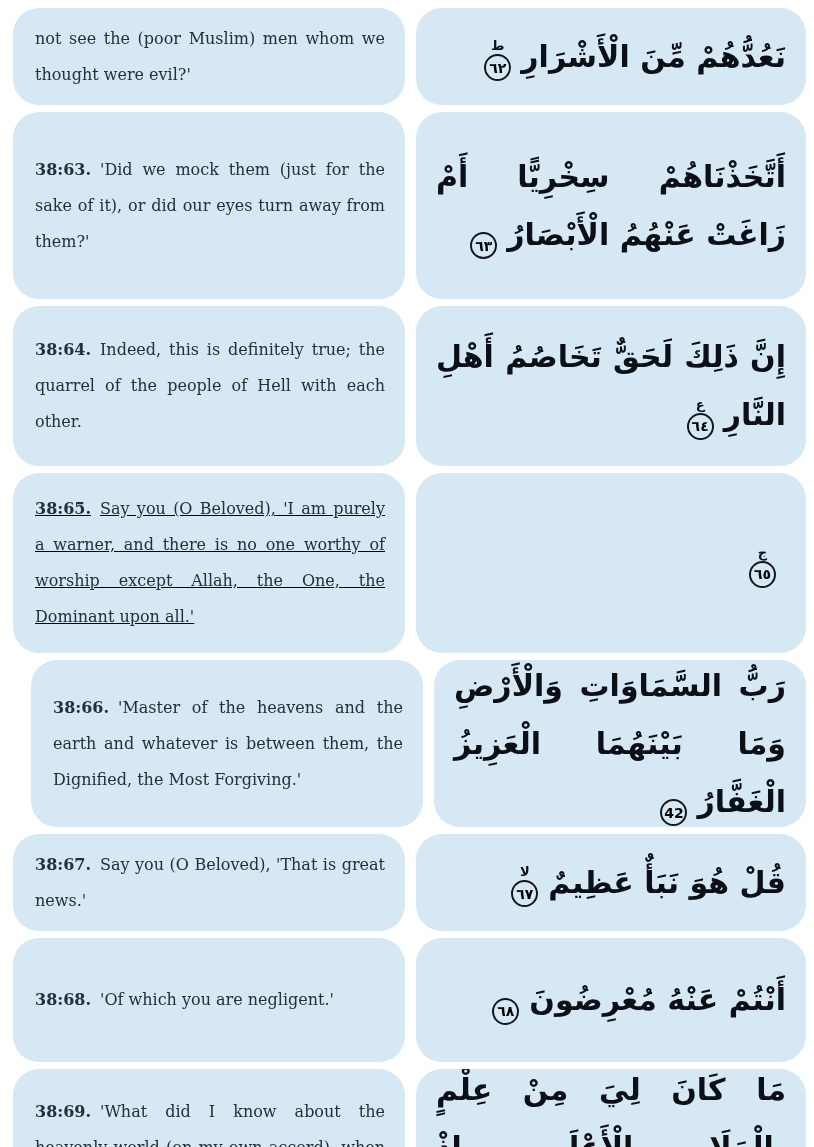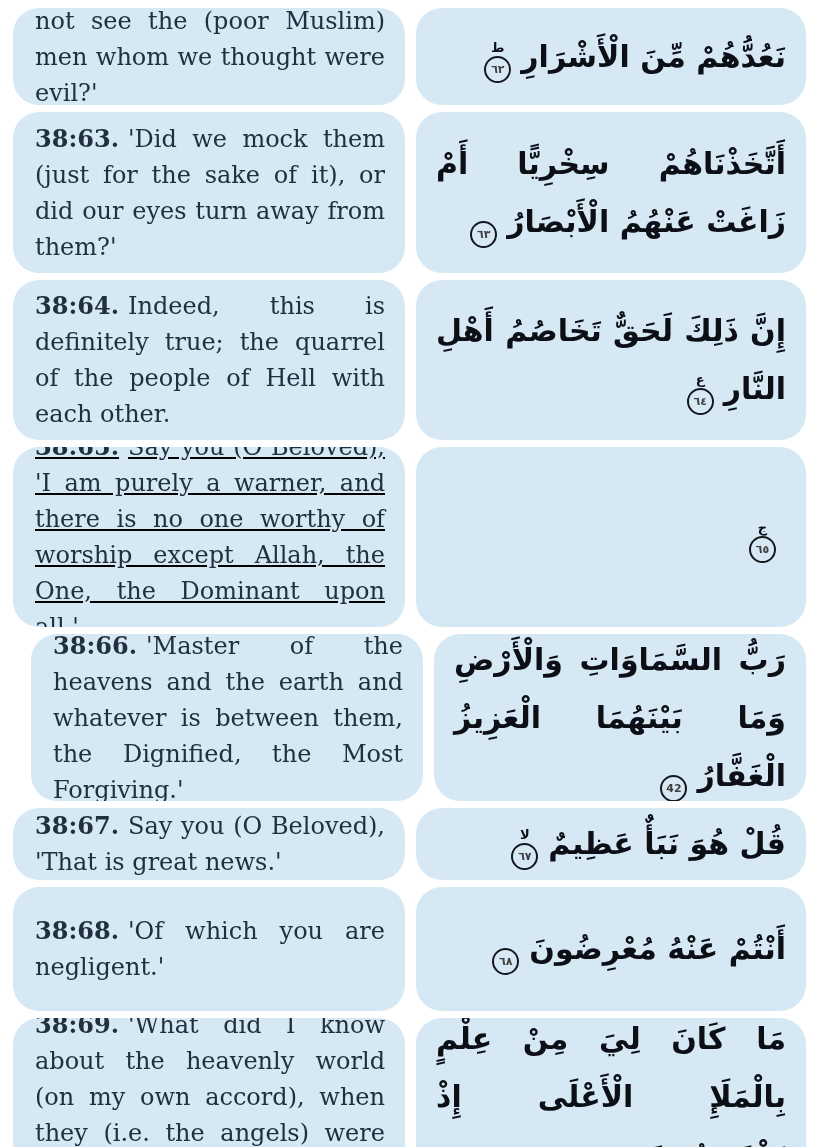--- a/index.html
+++ b/index.html
@@ -11,45 +11,45 @@
     height: 1147px;
     padding: 8px 8px 4px 13px;
     display: flex;
     flex-direction: column;
     gap: 7px;
     background: #ffffff;
   }
 
   .row { display: flex; gap: 11px; flex: none; }
   .row:nth-child(1) { height: 97px; }
-  .row:nth-child(2) { height: 161px; }
+  .row:nth-child(2) { height: 187px; }
   .row:nth-child(3) { height: 160px; }
   .row:nth-child(4) { height: 180px; text-decoration: underline; }
   .row:nth-child(5) { height: 167px; margin-left: 18px; }
-  .row:nth-child(6) { height: 72px; }
+  .row:nth-child(6) { height: 97px; }
   .row:nth-child(7) { height: 124px; }
   .row:nth-child(8) { height: 158px; }
 
   .box {
     background: #d6e8f4;
     border-radius: 26px;
     display: flex;
     align-items: center;
     box-sizing: border-box;
     overflow: hidden;
   }
   .en-box { width: 392px; flex: none; }
   .ar-box { flex: 1; }
 
   .en {
     margin: 0;
     width: 100%;
     box-sizing: border-box;
     padding: 0 20px 0 22px;
-    font-size: 24px;
+    font-size: 16px;
     line-height: 36px;
     color: #20303f;
     text-align: justify;
   }
   .vnum { font-weight: bold; margin-right: 9px; }
   .vnum:empty { display: none; }
 
   .ar {
     margin: 0;
     width: 100%;
@@ -83,24 +83,24 @@
   .pause-mark:empty { display: none; }
   .ayah-circle {
     display: flex;
     width: 27px;
     height: 27px;
     box-sizing: border-box;
     border: 2px solid #14181d;
     border-radius: 50%;
     align-items: center;
     justify-content: center;
-    font-size: 11px;
+    font-size: 14px;
     line-height: 1;
     font-weight: bold;
-    color: #404040;
+    color: #000000;
   }
 </style>
 </head>
 <body>
 
 <div class="page">
 
   <div class="row">
     <div class="box en-box">
       <p class="en"><span>not see the (poor Muslim) men whom we thought were evil?'</span></p>

